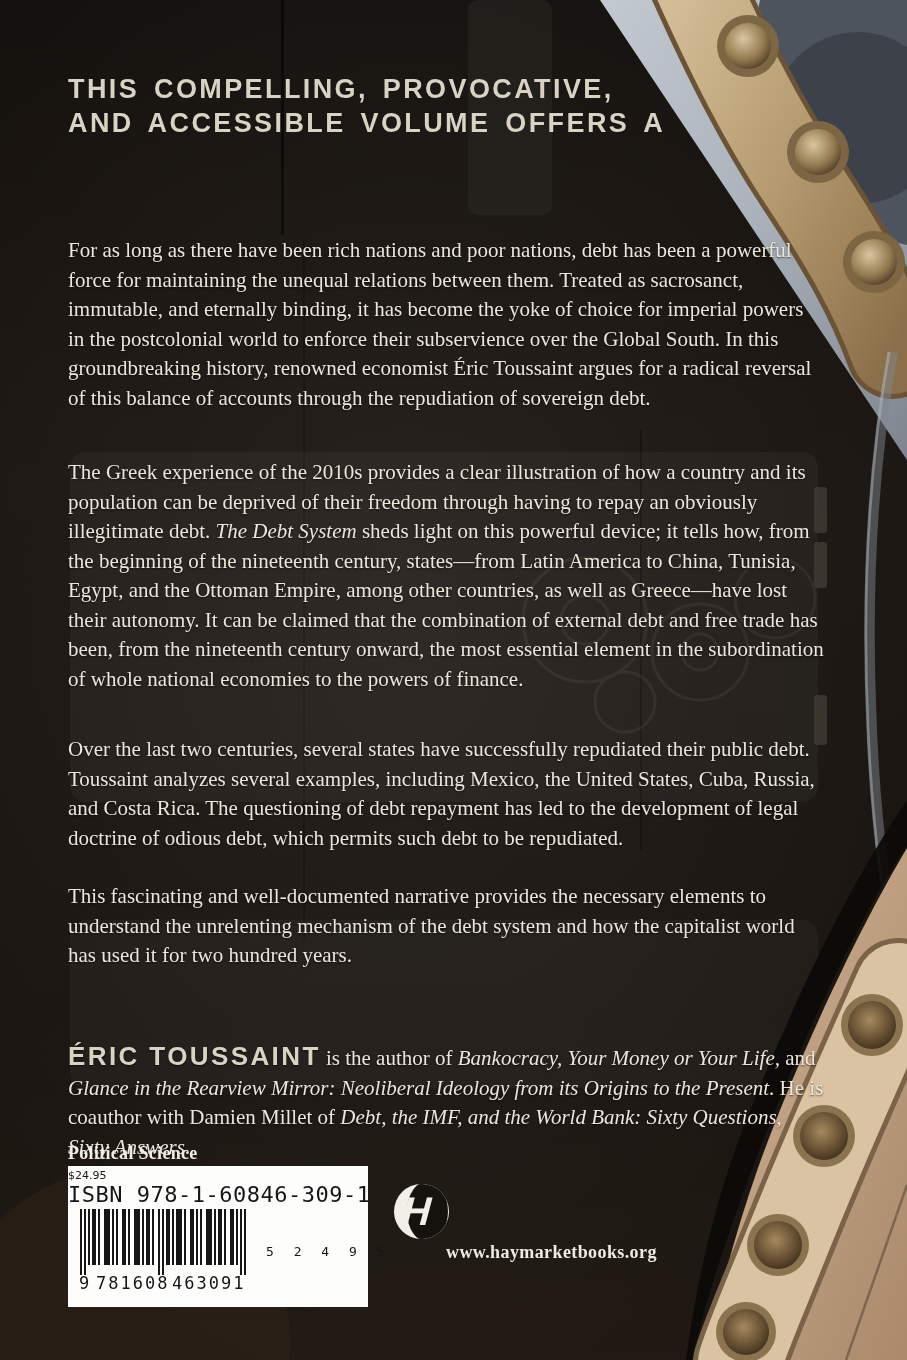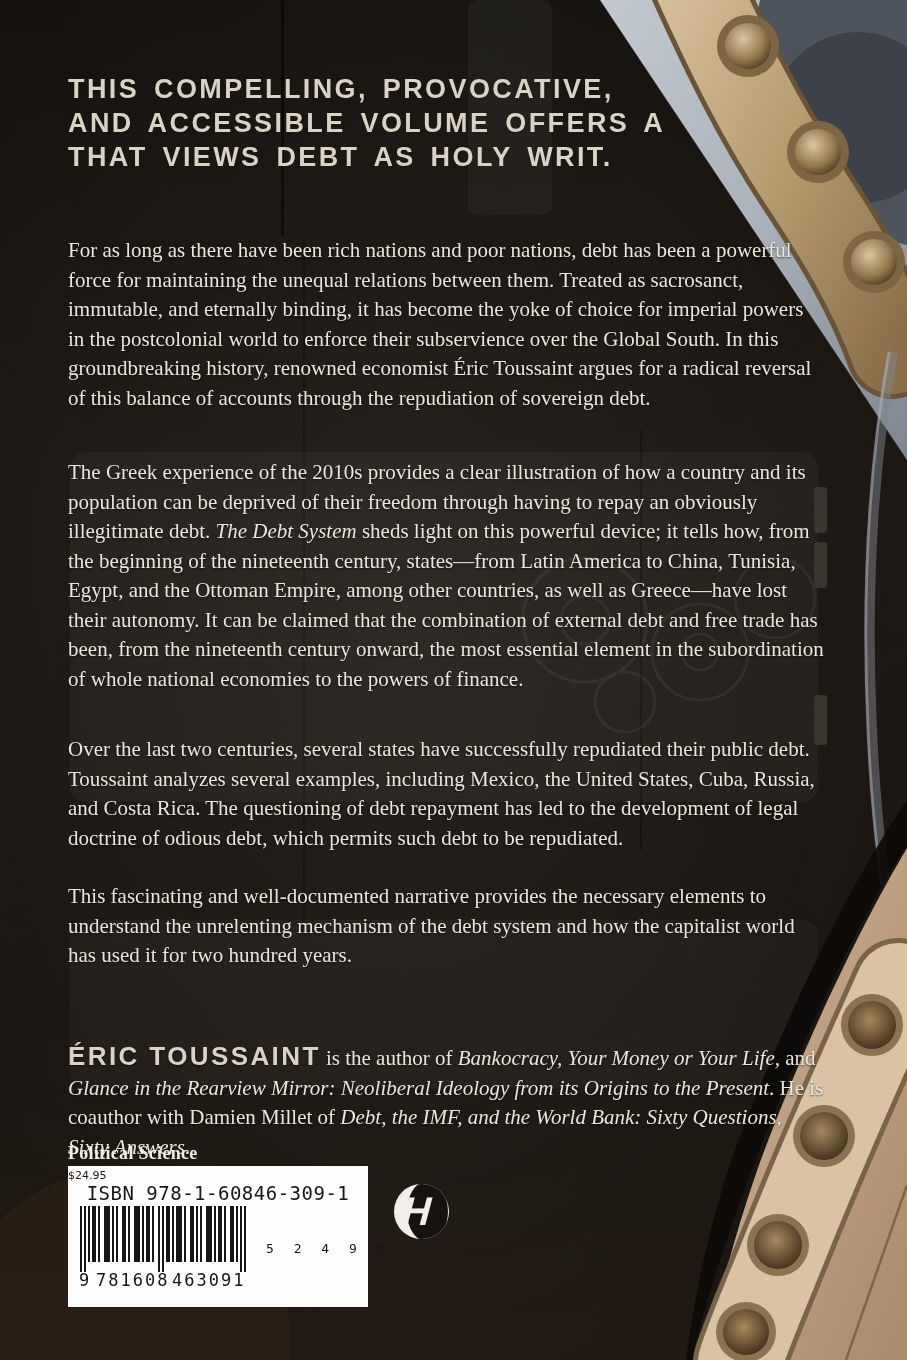--- a/index.html
+++ b/index.html
@@ -28,21 +28,21 @@
 
   .category{position:absolute;left:68px;top:1143px;font-size:18px;font-weight:700;
     color:#f1ede2;letter-spacing:.3px;}
 
   
   .barcode-box{position:absolute;left:68px;top:1166px;width:300px;height:141px;
     background:var(--barcode-bg);color:var(--barcode-ink);
     font-family:"DejaVu Sans Mono","Liberation Mono",monospace;}
   .bc-price{margin-top:3px;text-align:left;
     font-family:"DejaVu Sans","Liberation Sans",sans-serif;font-size:11px;}
-  .bc-isbn{text-align:center;font-size:19px;letter-spacing:.5px;margin-top:0px;white-space:nowrap;}
+  .bc-isbn{font-size:22px;letter-spacing:.5px;margin-top:0px;white-space:nowrap;}
   .bc-row{display:flex;margin-top:2px;}
   .bc-main{margin-left:12px;}
   .bc-supp{margin-left:14px;width:88px;display:flex;flex-direction:row;align-items:center;}
   .bc-supp-digits{font-size:13px;letter-spacing:6px;line-height:15px;white-space:nowrap;}
   svg text{font-family:"DejaVu Sans Mono","Liberation Mono",monospace;fill:var(--barcode-ink);}
 
   
   .publisher{position:absolute;left:394px;top:1184px;display:flex;flex-direction:column;}
   .pub-row{display:flex;align-items:center;}
   .hm-mark{width:55px;height:55px;border-radius:50%;background:var(--logo-white);
@@ -162,21 +162,20 @@
       <circle cx="746" cy="1332" r="23" fill="url(#rivetDomeDark)"></circle>
   </g>
   <path d="M907,1185 L846,1360" stroke="#5e4a35" stroke-width="2.5" opacity="0.6" fill="none"></path>
 </svg>
 
 <div class="content">
 
   <div class="headline">
     <div>THIS COMPELLING, PROVOCATIVE,</div>
     <div>AND ACCESSIBLE VOLUME OFFERS A</div>
-    <div>THAT VIEWS DEBT AS HOLY WRIT.</div>
   </div>
 
   <p class="para p1">For as long as there have been rich nations and poor nations, debt has been a powerful force for maintaining the unequal relations between them. Treated as sacrosanct, immutable, and eternally binding, it has become the yoke of choice for imperial powers in the postcolonial world to enforce their subservience over the Global South. In this groundbreaking history, renowned economist Éric Toussaint argues for a radical reversal of this balance of accounts through the repudiation of sovereign debt.</p>
   <p class="para p2"><span>The Greek experience of the 2010s provides a clear illustration of how a country and its population can be deprived of their freedom through having to repay an obviously illegitimate debt. </span><span class="seg-italic">The Debt System</span><span> sheds light on this powerful device; it tells how, from the beginning of the nineteenth century, states—from Latin America to China, Tunisia, Egypt, and the Ottoman Empire, among other countries, as well as Greece—have lost their autonomy. It can be claimed that the combination of external debt and free trade has been, from the nineteenth century onward, the most essential element in the subordination of whole national economies to the powers of finance.</span></p>
   <p class="para p3">Over the last two centuries, several states have successfully repudiated their public debt. Toussaint analyzes several examples, including Mexico, the United States, Cuba, Russia, and Costa Rica. The questioning of debt repayment has led to the development of legal doctrine of odious debt, which permits such debt to be repudiated.</p>
   <p class="para p4">This fascinating and well-documented narrative provides the necessary elements to understand the unrelenting mechanism of the debt system and how the capitalist world has used it for two hundred years.</p>
   <p class="para bio"><span class="seg-display">ÉRIC TOUSSAINT</span><span> is the author of </span><span class="seg-italic">Bankocracy, Your Money or Your Life,</span><span> and </span><span class="seg-italic">Glance in the Rearview Mirror: Neoliberal Ideology from its Origins to the Present</span><span>. He is coauthor with Damien Millet of </span><span class="seg-italic">Debt, the IMF, and the World Bank: Sixty Questions, Sixty Answers</span><span>.</span></p>
 
   <div class="category">Political Science</div>
 
@@ -244,15 +243,16 @@
     </div>
   </div>
 
   <div class="publisher">
     <div class="pub-row">
       <div class="hm-mark">
         <span class="hole"></span>
         <span class="h">H</span>
       </div>
     </div>
+    <div class="pub-url">www.haymarketbooks.org</div>
   </div>
 
 </div>
 
 </body></html>

